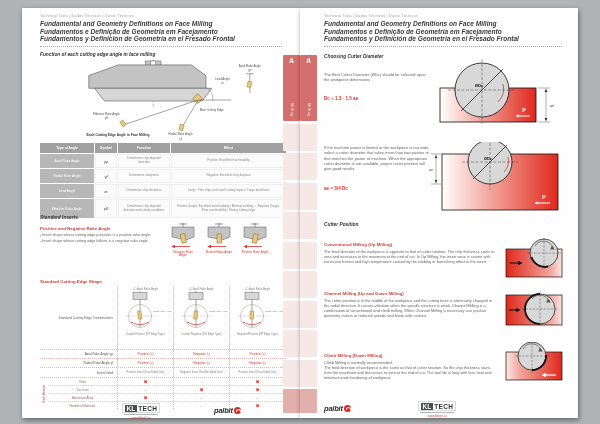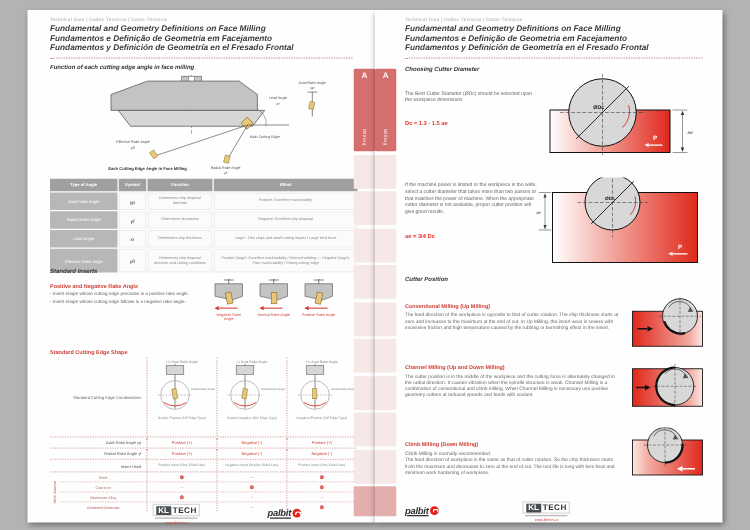--- a/index.html
+++ b/index.html
@@ -54,21 +54,21 @@
   .tab-faded{height:27px;margin-top:2.5px;background:#f6e8e7;border-radius:1px;}
   .tab-last{height:24px;margin-top:2.5px;background:#e2aFad;border-radius:1px;}
   
   .kllogo{display:flex;flex-direction:column;align-items:center;}
   .klrow{display:flex;align-items:center;border:1px solid #d9d9d9;padding:.5px 2px;background:#fff;}
   .klbadge{background:#4a4e52;color:#fff;font-weight:bold;font-size:6.5px;padding:0 1.5px;}
   .kltech{color:#2e3237;font-weight:bold;font-size:6.5px;letter-spacing:.4px;margin-left:1.5px;}
   .klline{width:34px;height:1px;background:#b6b6b6;margin-top:1px;}
   .klurl{font-size:3px;color:#cf4038;margin-top:1px;}
   .palbit{display:flex;align-items:center;}
-  .palbit .word{font-size:7.5px;font-weight:bold;font-style:italic;color:#2c2c2c;letter-spacing:-.2px;text-decoration:underline;}
+  .palbit .word{font-size:7.5px;font-weight:bold;font-style:italic;color:#2c2c2c;letter-spacing:-.2px;}
   .pdisc{width:7px;height:7px;border-radius:50%;background:#e2231a;margin-left:1.5px;position:relative;}
   .pdisc:after{content:"";position:absolute;left:1.5px;top:2px;width:3.5px;height:2px;border:1px solid #fff;border-bottom:none;border-radius:3px 3px 0 0;}
   svg text{font-family:"Liberation Sans",sans-serif;}
 </style>
 </head>
 <body>
 
 <div id="stage">
 
   <div class="page" id="pageL">

